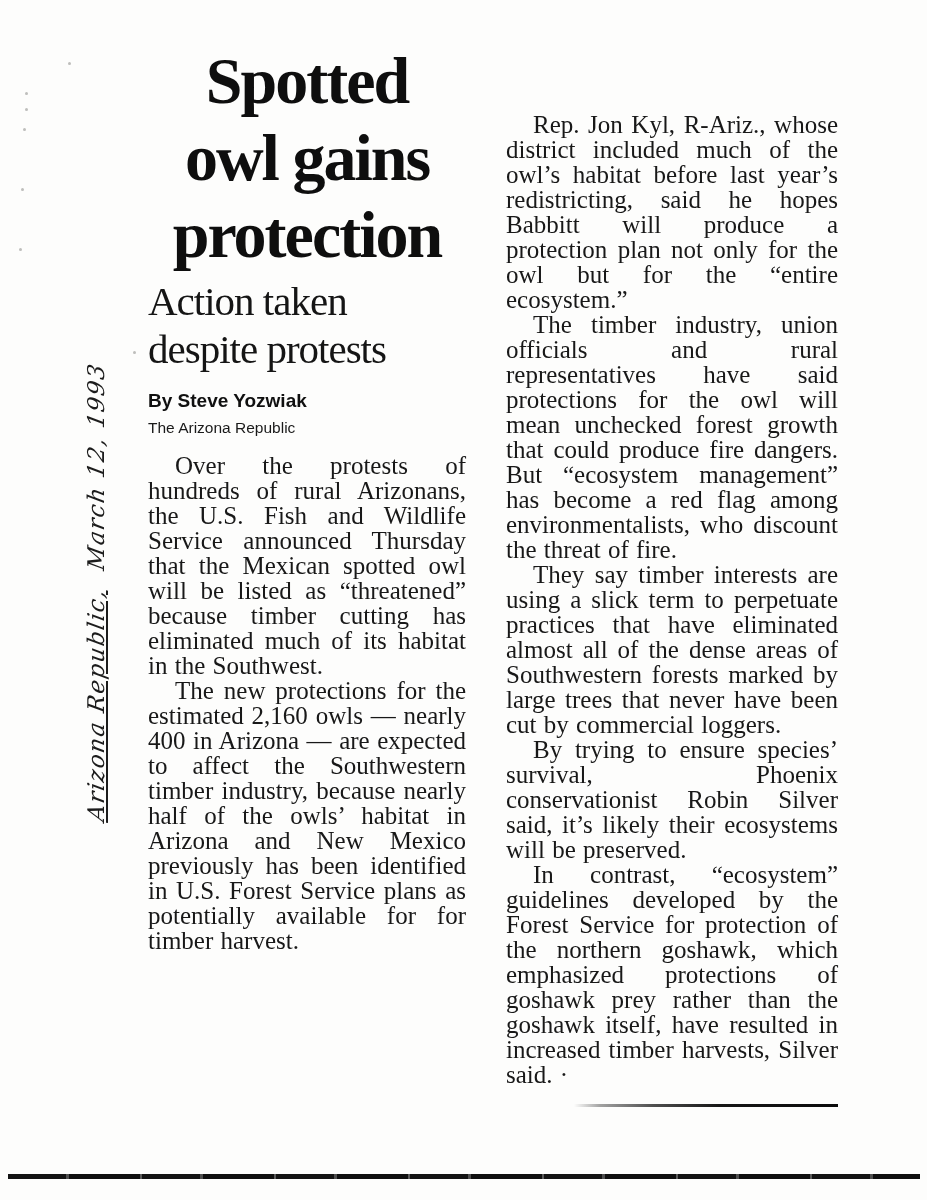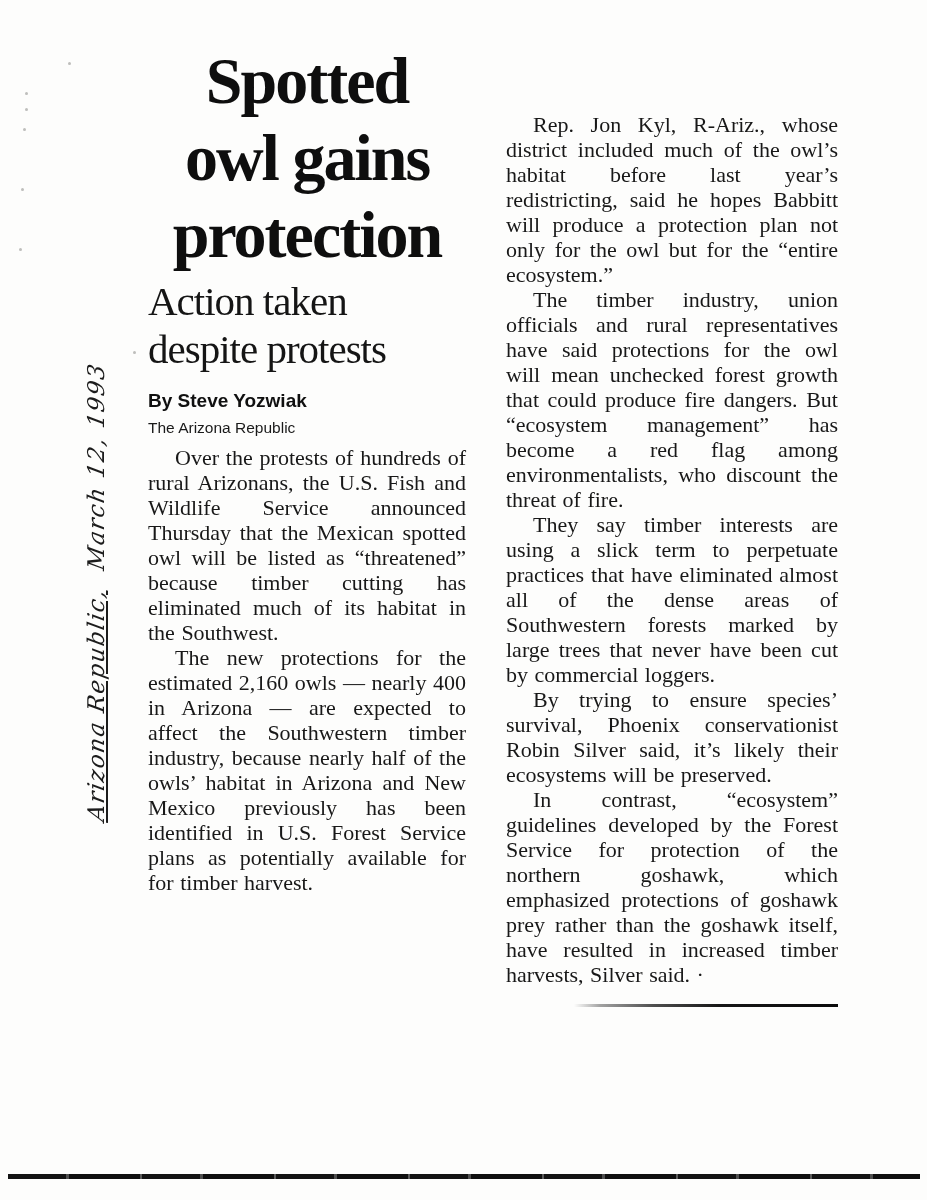--- a/index.html
+++ b/index.html
@@ -36,29 +36,29 @@
     letter-spacing:-1px;
     white-space:nowrap;
   }
   .byline{margin-top:17px;font-family:"Liberation Sans",sans-serif;}
   .byline-name{font-weight:bold;font-size:19px;line-height:21px;color:#101010;}
   .byline-org{font-size:15.5px;line-height:18px;color:#1a1a1a;margin-top:8px;}
 
   
   .body-p{
     font-family:"Liberation Serif",serif;
-    font-size:22px;
+    font-size:25px;
     line-height:25px;
     text-align:justify;
     text-indent:27px;
     margin:0;
     color:#181818;
     word-spacing:1px;
   }
-  .col-left .body-p:first-of-type{margin-top:8px;}
+  .col-left .body-p:first-of-type{margin-top:16px;}
 
   
   .handwritten{
     position:absolute;
     left:96px;top:592px;
     transform:translate(-50%,-50%) rotate(-90deg);
     transform-origin:center;
     white-space:nowrap;
     font-family:"DejaVu Serif",serif;
     font-style:italic;

